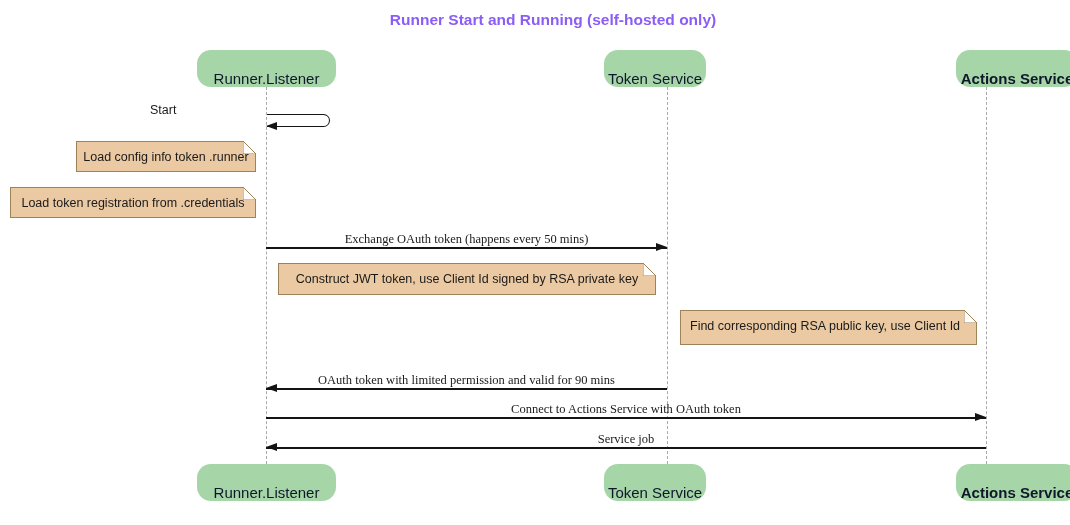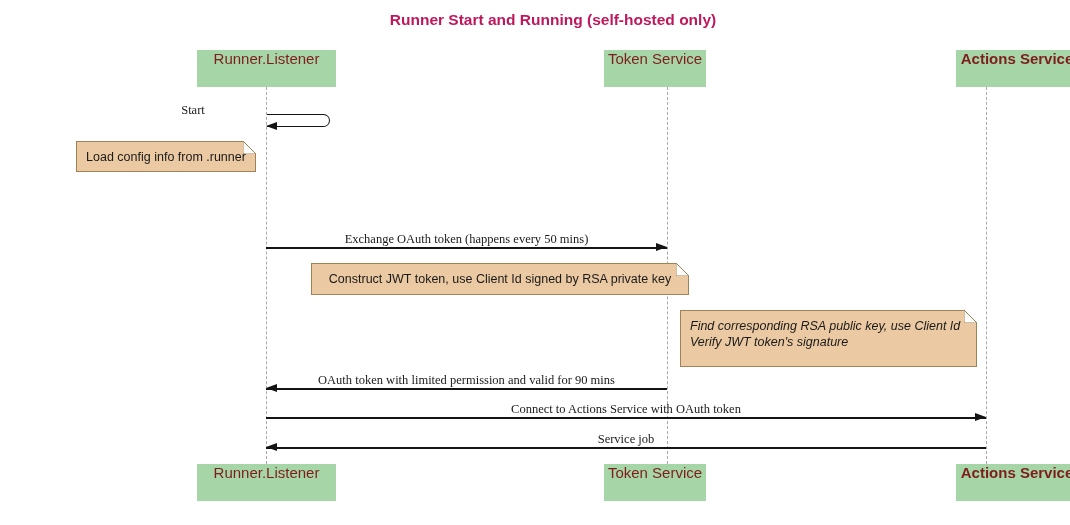--- a/index.html
+++ b/index.html
@@ -10,26 +10,26 @@
     --line:#141414;
     --text:#1A1A1A;
   }
   html,body{margin:0;padding:0;background:#fff;}
   .canvas{
     position:relative;width:1070px;height:525px;background:#fff;overflow:hidden;
     font-family:"Liberation Sans",sans-serif;color:var(--text);
   }
   .title{
     position:absolute;left:0;right:0;top:11px;text-align:center;
-    font-size:15.5px;font-weight:bold;color:#be185d;padding-left:36px;
+    font-size:15.5px;font-weight:bold;color:#8b5cf6;padding-left:36px;
   }
   
   .pbox{
-    position:absolute;height:37px;border-radius:0;background:var(--participant-fill);
-    display:flex;align-items:flex-start;justify-content:center;font-size:15px;color:#7f1d1d;
+    position:absolute;height:37px;border-radius:14px;background:var(--participant-fill);
+    display:flex;align-items:flex-end;justify-content:center;font-size:15px;color:#0f172a;
     white-space:nowrap;
   }
   .row-top{top:50px;}  .row-bottom{top:464px;}
   .p-runner{left:197px;width:139px;}
   .p-token{left:604px;width:102px;}
   .p-actions{left:956px;width:122px;font-weight:bold;}
   
   .lifeline{position:absolute;top:87px;height:377px;width:0;border-left:1px dashed var(--lifeline);}
   .ll-runner{left:266px;} .ll-token{left:667px;} .ll-actions{left:986px;}
   
@@ -48,43 +48,43 @@
     position:absolute;left:0;top:11px;width:0;height:0;
     border-top:4.5px solid transparent;border-bottom:4.5px solid transparent;
     border-right:11px solid var(--line);
   }
   .msg-1{left:266px;top:232px;width:401px;}
   .msg-2{left:266px;top:373px;width:401px;}
   .msg-3{left:266px;top:402px;width:720px;}
   .msg-4{left:266px;top:432px;width:720px;}
   
   .self-label{
-    position:absolute;left:138px;top:103px;width:110px;text-align:center;
-    font-size:12.5px;line-height:14px;white-space:nowrap;font-family:Liberation Serif, serif;
+    position:absolute;left:150px;top:103px;width:110px;text-align:left;
+    font-size:12.5px;line-height:14px;white-space:nowrap;
   }
   .self-loop{
     position:absolute;left:267px;top:114px;width:62px;height:11px;
     border:1.5px solid var(--line);border-left:none;border-radius:0 9px 9px 0;
   }
   .self-arrow{
     position:absolute;left:266px;top:122px;width:0;height:0;
     border-top:4.5px solid transparent;border-bottom:4.5px solid transparent;
     border-right:11px solid var(--line);
   }
   
   .note{
     position:absolute;background:var(--note-fill);border:1px solid var(--note-border);
     font-size:12.5px;color:#1a1a1a;box-sizing:border-box;
   }
   .note-center{display:flex;align-items:center;justify-content:center;white-space:nowrap;}
   .note-multiline{padding:7px 9px;line-height:16px;text-align:left;}
   .note-1{left:76px;top:141px;width:180px;height:31px;}
   .note-2{left:10px;top:187px;width:246px;height:31px;}
-  .note-3{left:278px;top:263px;width:378px;height:32px;margin-left:33px;}
-  .note-4{left:680px;top:310px;width:297px;height:57px;font-style:italic;}
+  .note-3{left:278px;top:263px;width:378px;height:32px;}
+  .note-4{left:680px;top:310px;width:297px;height:35px;}
   .fold{position:absolute;top:-1px;right:-1px;}
   .fold .cut{fill:#ffffff;}
   .fold .flap{fill:#ffffff;stroke:var(--note-border);stroke-width:1;}
   .note-line{display:block;}
 </style>
 </head>
 <body>
 
 <div class="canvas">
 
@@ -106,21 +106,28 @@
 
   <div class="self-label">Start</div>
   <div class="self-loop"></div>
   <div class="self-arrow"></div>
 
   <div class="note note-center note-1">
     <svg class="fold" width="13" height="13" viewBox="0 0 13 13">
       <path class="cut" d="M0,0 L13,0 L13,13 Z"></path>
       <path class="flap" d="M0,0 L13,13 L0,13 Z"></path>
     </svg>
-    <span class="note-line">Load config info from .runner</span>
+    <span class="note-line">Load config info token .runner</span>
+  </div>
+  <div class="note note-center note-2">
+    <svg class="fold" width="13" height="13" viewBox="0 0 13 13">
+      <path class="cut" d="M0,0 L13,0 L13,13 Z"></path>
+      <path class="flap" d="M0,0 L13,13 L0,13 Z"></path>
+    </svg>
+    <span class="note-line">Load token registration from .credentials</span>
   </div>
 
   <div class="msg msg-1">
     <div class="msg-label">Exchange OAuth token (happens every 50 mins)</div>
     <div class="msg-line"></div>
     <div class="arrow-right"></div>
   </div>
 
   <div class="note note-center note-3">
     <svg class="fold" width="13" height="13" viewBox="0 0 13 13">
@@ -129,21 +136,20 @@
     </svg>
     <span class="note-line">Construct JWT token, use Client Id signed by RSA private key</span>
   </div>
 
   <div class="note note-multiline note-4">
     <svg class="fold" width="13" height="13" viewBox="0 0 13 13">
       <path class="cut" d="M0,0 L13,0 L13,13 Z"></path>
       <path class="flap" d="M0,0 L13,13 L0,13 Z"></path>
     </svg>
     <span class="note-line">Find corresponding RSA public key, use Client Id</span>
-    <span class="note-line">Verify JWT token's signature</span>
   </div>
 
   <div class="msg msg-2">
     <div class="msg-label">OAuth token with limited permission and valid for 90 mins</div>
     <div class="msg-line"></div>
     <div class="arrow-left"></div>
   </div>
 
   <div class="msg msg-3">
     <div class="msg-label">Connect to Actions Service with OAuth token</div>

